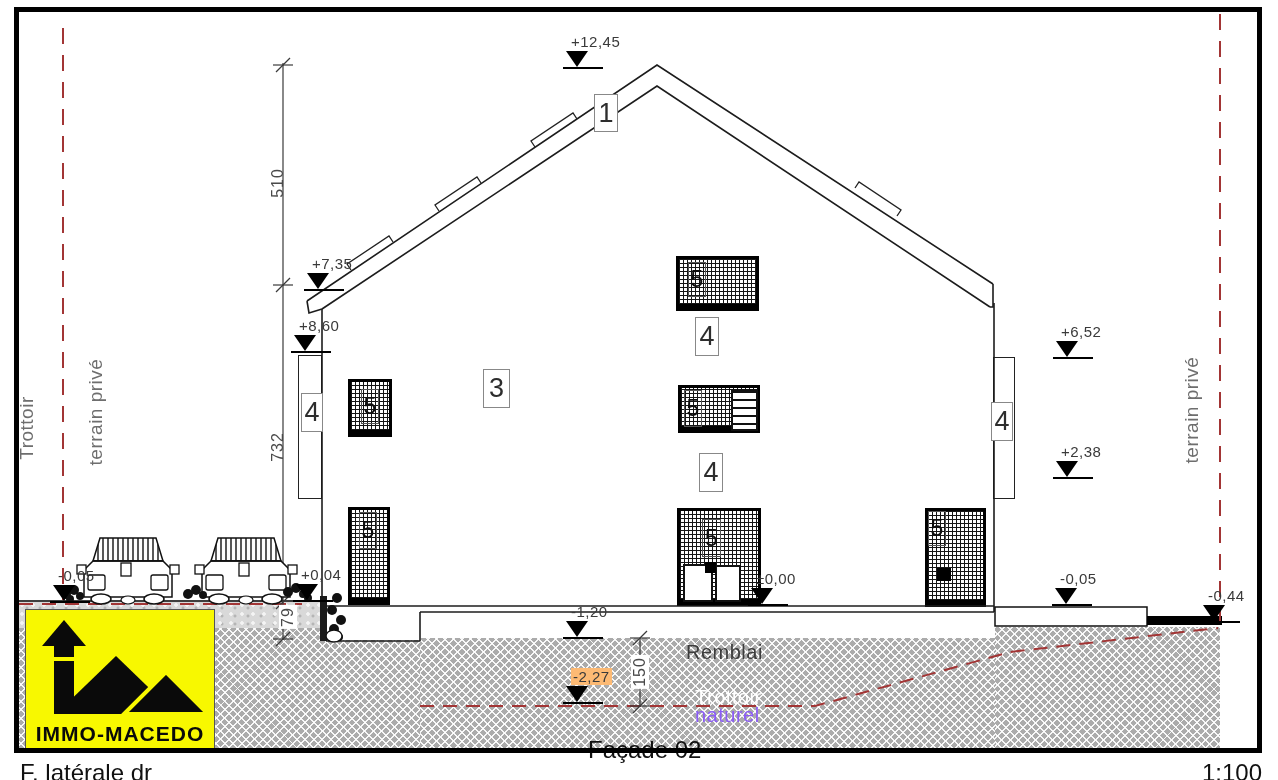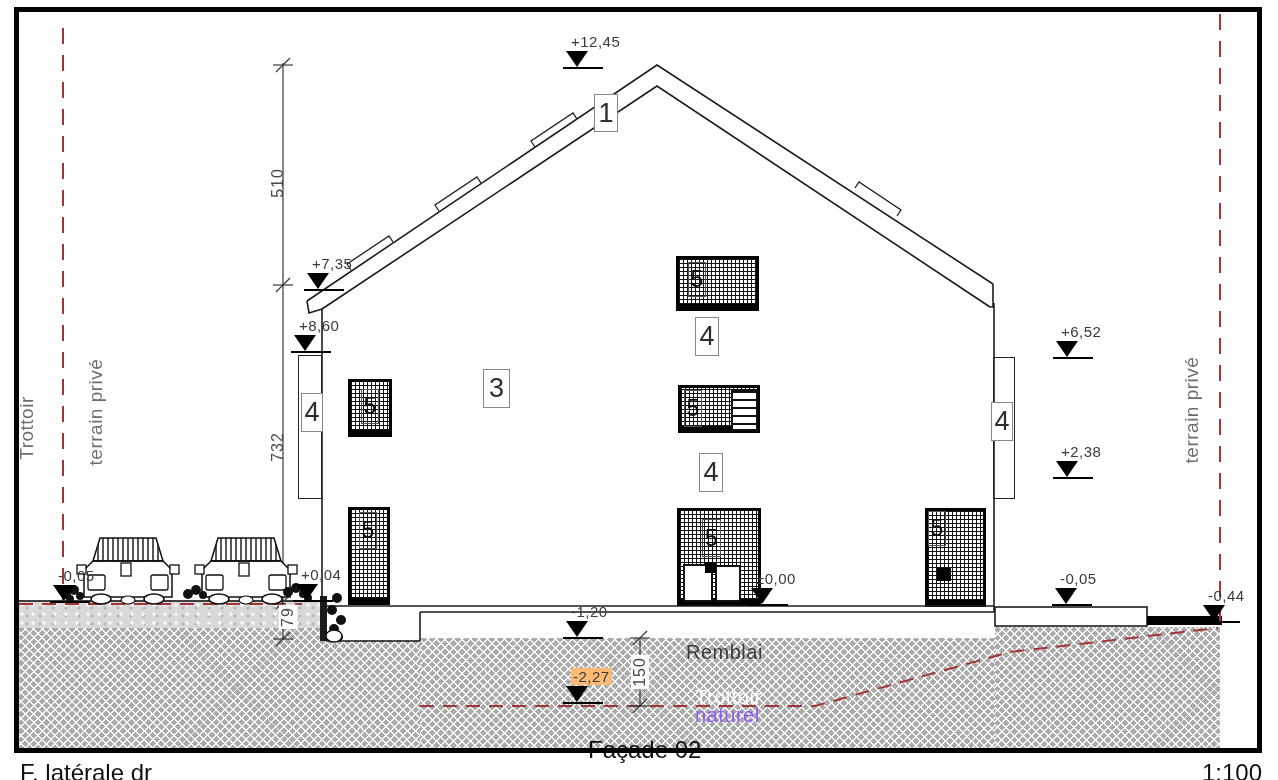--- a/index.html
+++ b/index.html
@@ -299,20 +299,30 @@
   <div class="vtext wbg" style="left:640px;top:672px">150</div>
 
   <div class="sidetext" style="left:27px;top:428px">Trottoir</div>
   <div class="sidetext" style="left:96px;top:412px">terrain privé</div>
   <div class="sidetext" style="left:1192px;top:410px">terrain privé</div>
 
   <div class="gtext" style="left:686px;top:641px;color:#3c3c3c">Remblai</div>
   <div class="gtext" style="left:695px;top:686px;color:#fff">Trottoir</div>
   <div class="gtext" style="left:695px;top:704px;color:#8b5cf6">naturel</div>
 
+  <div id="logo">
+    <svg width="188" height="140" viewBox="0 0 188 140">
+      <polygon points="16,36 38,10 60,36" fill="#0a0a0a"></polygon>
+      <rect x="28" y="36" width="20" height="11" fill="#0a0a0a"></rect>
+      <rect x="28" y="51" width="20" height="53" fill="#0a0a0a"></rect>
+      <polygon points="30,104 90,46 150,104" fill="#0a0a0a"></polygon>
+      <polygon points="98,104 140,62 182,104" fill="#0a0a0a" stroke="#f8f800" stroke-width="4"></polygon>
+      <text x="94" y="131" text-anchor="middle" font-family="Liberation Sans, sans-serif" font-size="21" font-weight="bold" letter-spacing="1" fill="#0a0a0a">IMMO-MACEDO</text>
+    </svg>
+  </div>
 
   <div id="frame"></div>
 
   <div class="titletext" style="left:20px;top:759px">F. latérale dr</div>
   <div class="titletext" style="left:588px;top:736px">Façade 02</div>
   <div class="titletext" style="right:16px;top:759px;text-align:right">1:100</div>
 
 </div>
 
 </body></html>

